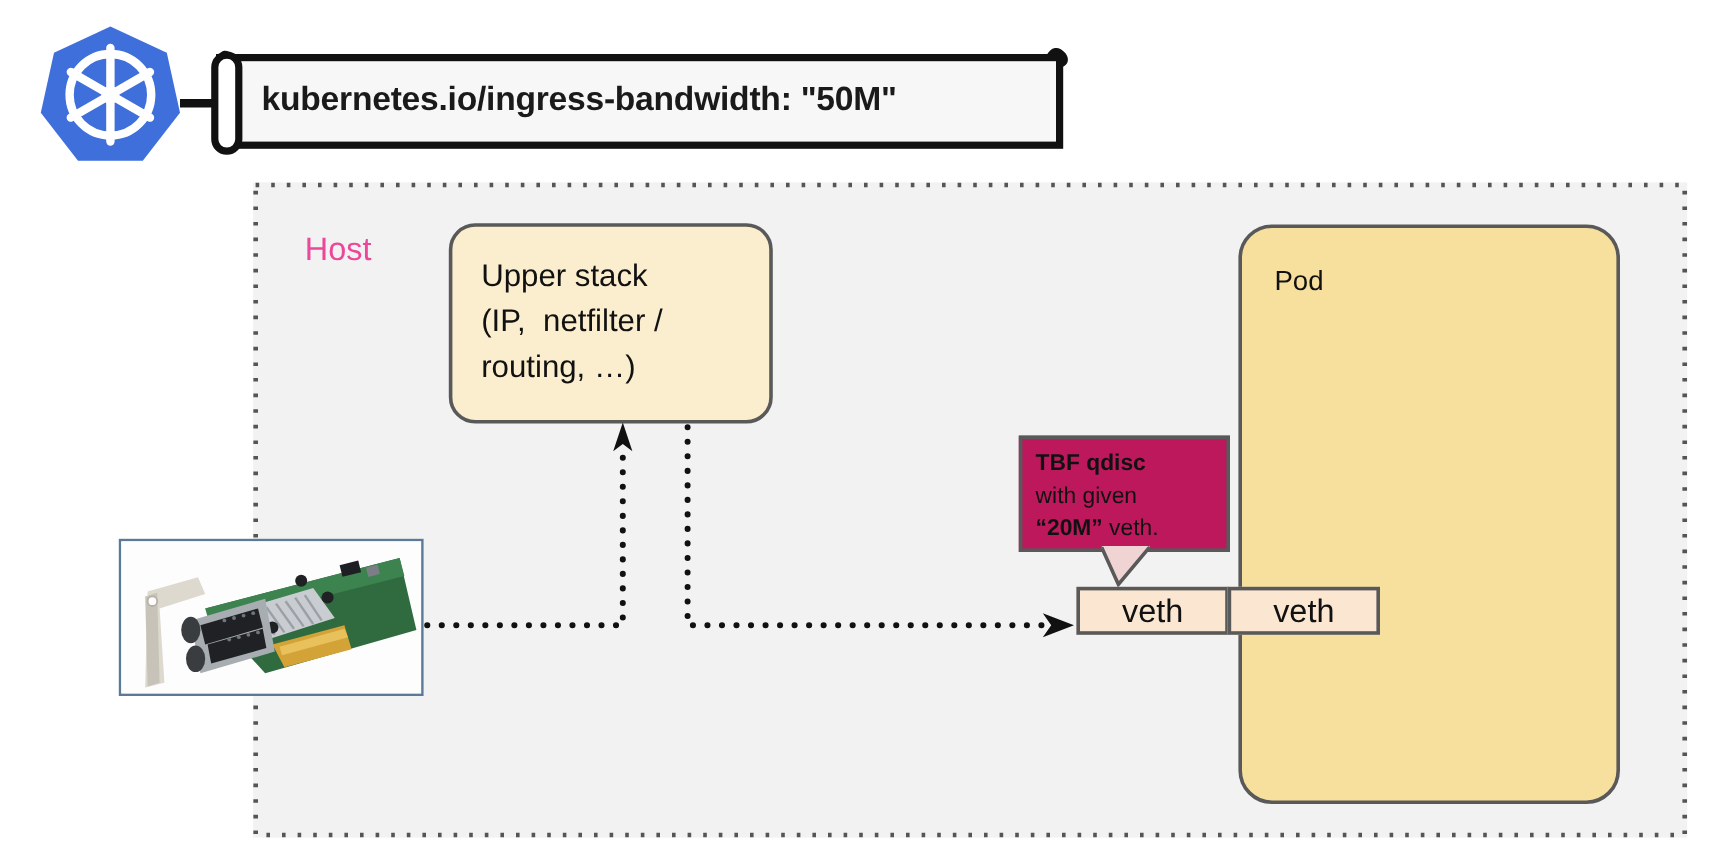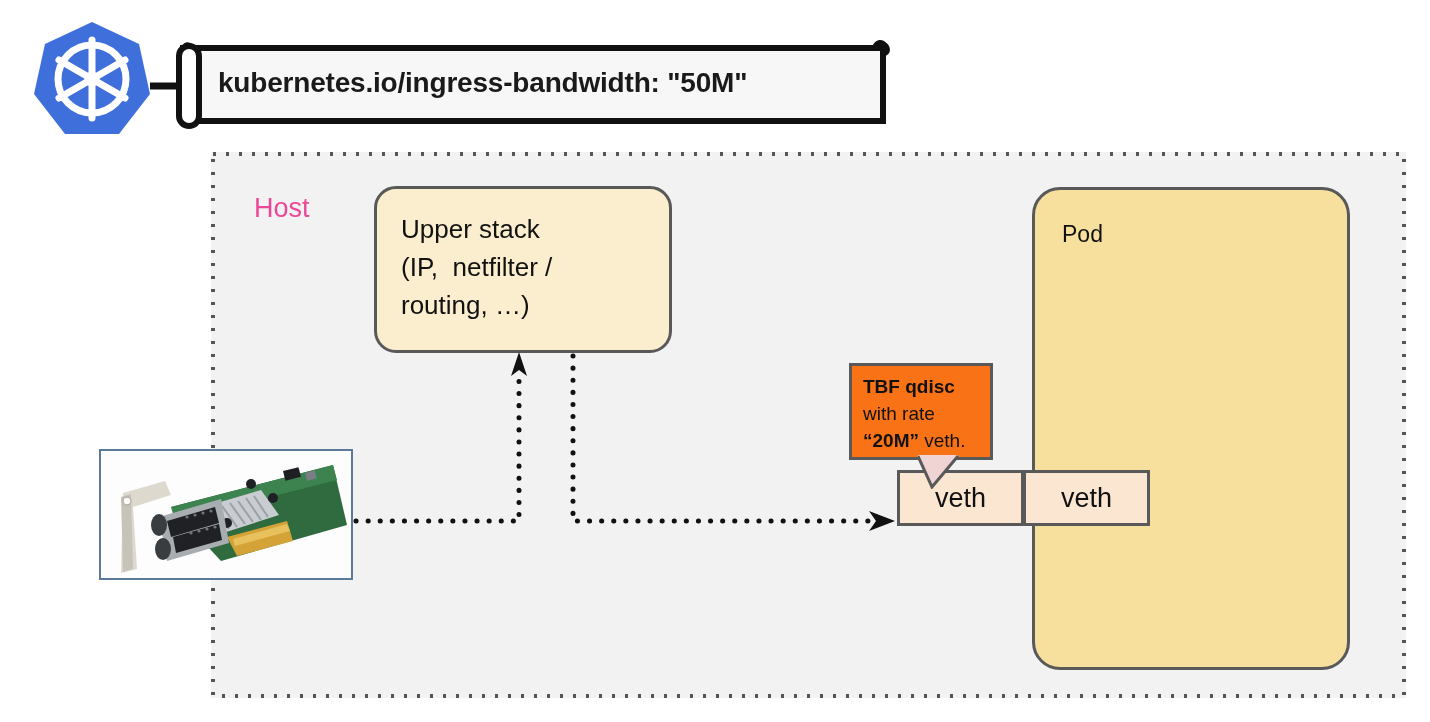--- a/index.html
+++ b/index.html
@@ -66,21 +66,21 @@
     top: 193px;
     font-size: 27px;
     color: #ec4899;
   }
 
   
   #upper-stack {
     position: absolute;
     left: 374px;
     top: 186px;
-    width: 298px;
+    width: 270px;
     height: 167px;
     background: #fbeece;
     border: 3px solid #595959;
     border-radius: 22px;
     box-sizing: border-box;
     padding-left: 36px;
   }
   #upper-stack-text {
     position: absolute;
     left: 24px;
@@ -107,43 +107,43 @@
     position: absolute;
     left: 1062px;
     top: 221px;
     font-size: 23px;
     color: #111111;
   }
 
   
   .veth {
     position: absolute;
-    top: 470px;
+    top: 489px;
     width: 127px;
-    height: 56px;
+    height: 40px;
     background: #fbe6d2;
     border: 3px solid #595959;
     box-sizing: border-box;
     display: flex;
     align-items: center;
     justify-content: center;
     font-size: 27px;
     color: #111111;
   }
   #veth-host { left: 897px; }
   #veth-pod  { left: 1023px; }
 
   
   #tbf-callout {
     position: absolute;
     left: 849px;
     top: 363px;
-    width: 144px;
+    width: 176px;
     height: 97px;
-    background: #f97316;
+    background: #be185d;
     border: 3px solid #595959;
     box-sizing: border-box;
   }
   #tbf-text {
     position: absolute;
     left: 11px;
     top: 7px;
     font-size: 19px;
     line-height: 27px;
     color: #111111;
@@ -279,21 +279,21 @@
       <ellipse cx="62" cy="98" rx="8" ry="11" fill="#3a3d40"></ellipse>
     </svg>
   </div>
 
   <div id="veth-host" class="veth">veth</div>
   <div id="veth-pod" class="veth">veth</div>
 
   <div id="tbf-callout">
     <div id="tbf-text">
       <span class="b">TBF qdisc</span><br>
-      <span>with rate</span><br>
+      <span>with given</span><br>
       <span class="b">“20M”</span><span> veth.</span>
     </div>
   </div>
   <svg id="tbf-tail" width="48" height="34" viewBox="0 0 48 34" xmlns="http://www.w3.org/2000/svg">
     <path d="M 0 0 L 0 2 L 14 32 L 40 2 L 40 0 Z" fill="#f0d4d4"></path>
     <path d="M 0 1 L 14 32 L 40 1" fill="none" stroke="#595959" stroke-width="3"></path>
   </svg>
 
   <div id="upper-stack">
     <div id="upper-stack-text"><span>Upper stack</span>

